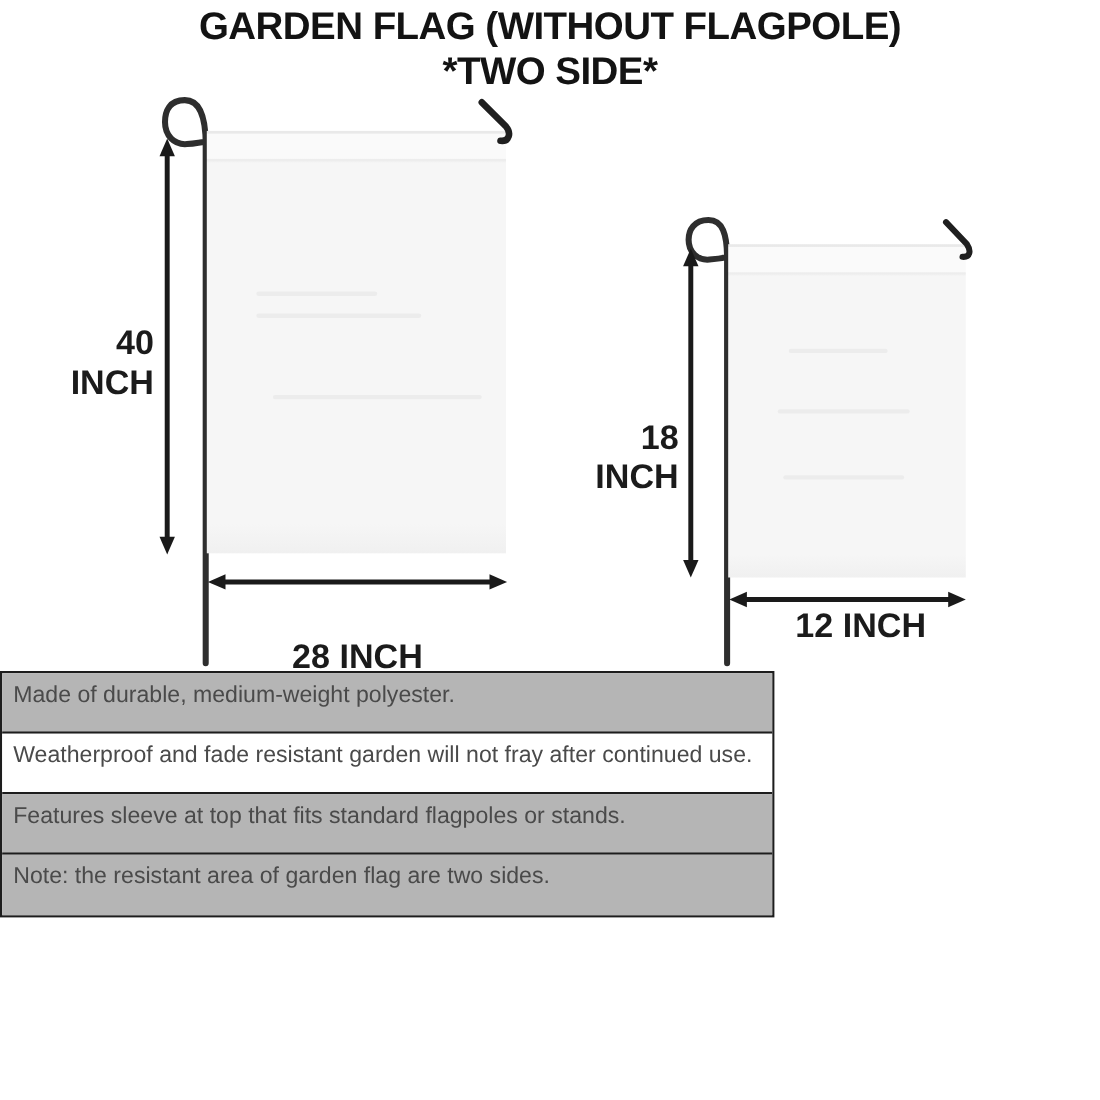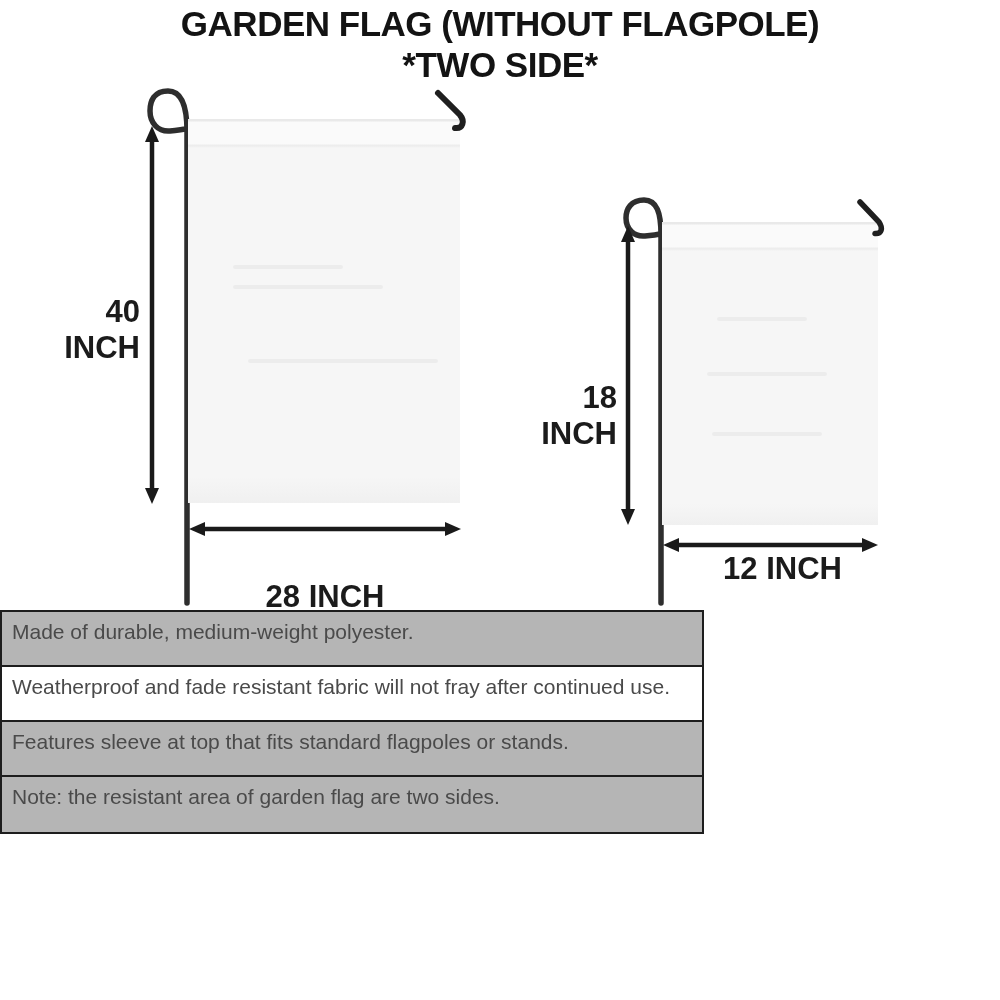--- a/index.html
+++ b/index.html
@@ -117,18 +117,18 @@
 
   <svg style="left:663px; top:537px;" width="215" height="16" viewBox="0 0 215 16">
     <polygon class="arrow-head" points="0,8 16,1 16,15"></polygon>
     <line class="arrow-line" x1="12" y1="8" x2="203" y2="8"></line>
     <polygon class="arrow-head" points="215,8 199,1 199,15"></polygon>
   </svg>
   <div class="dim-label dim-center" style="left:675px; top:551px; width:215px;">12 INCH</div>
 
   <div class="features">
     <div class="feature-row gray">Made of durable, medium-weight polyester.</div>
-    <div class="feature-row white">Weatherproof and fade resistant fabric will not fray after continued use.</div>
+    <div class="feature-row white">Weatherproof and fade resistant garden will not fray after continued use.</div>
     <div class="feature-row gray">Features sleeve at top that fits standard flagpoles or stands.</div>
     <div class="feature-row gray">Note: the resistant area of garden flag are two sides.</div>
   </div>
 
 </div>
 
 </body></html>

